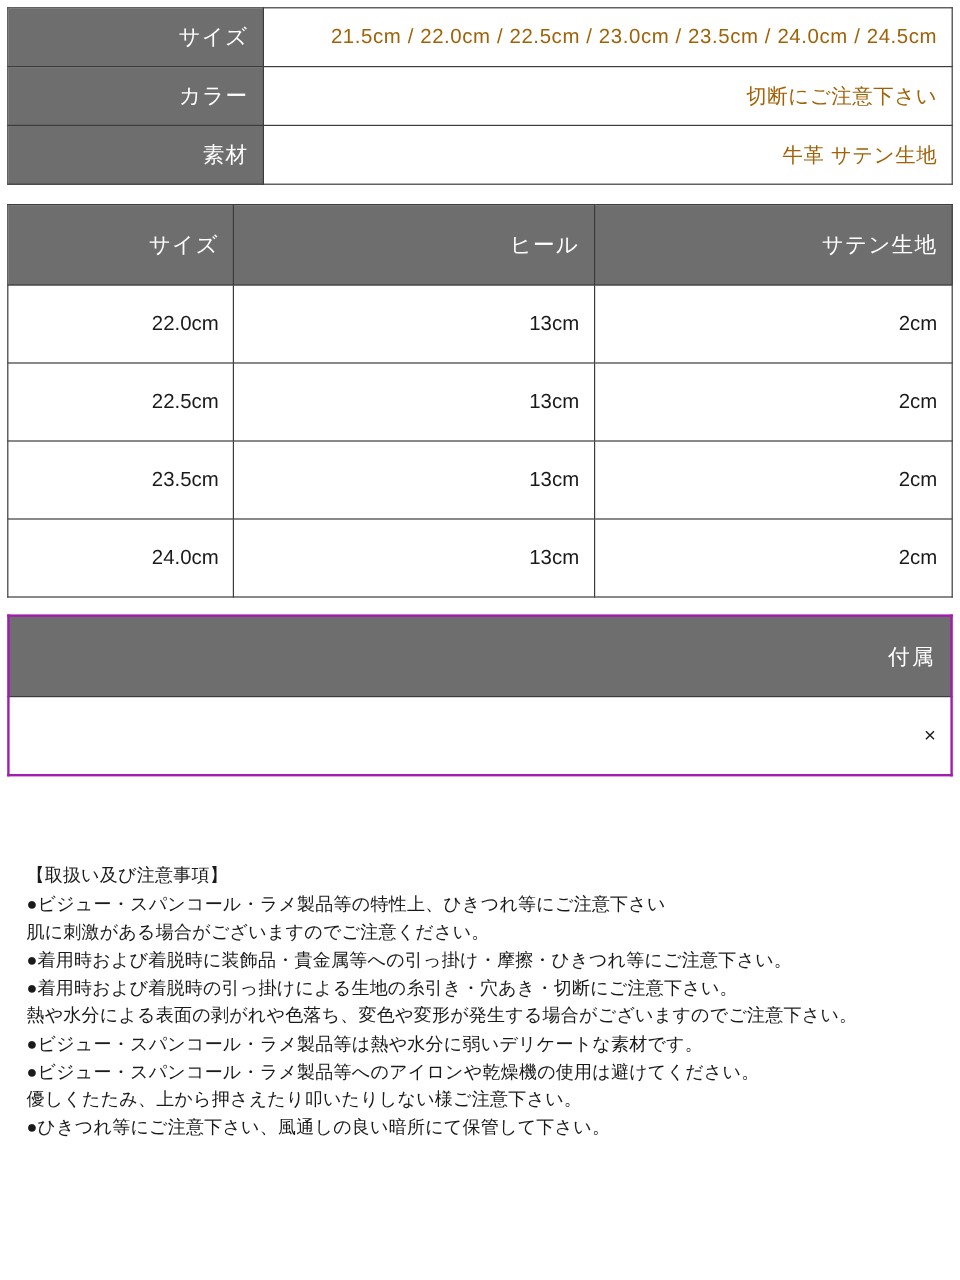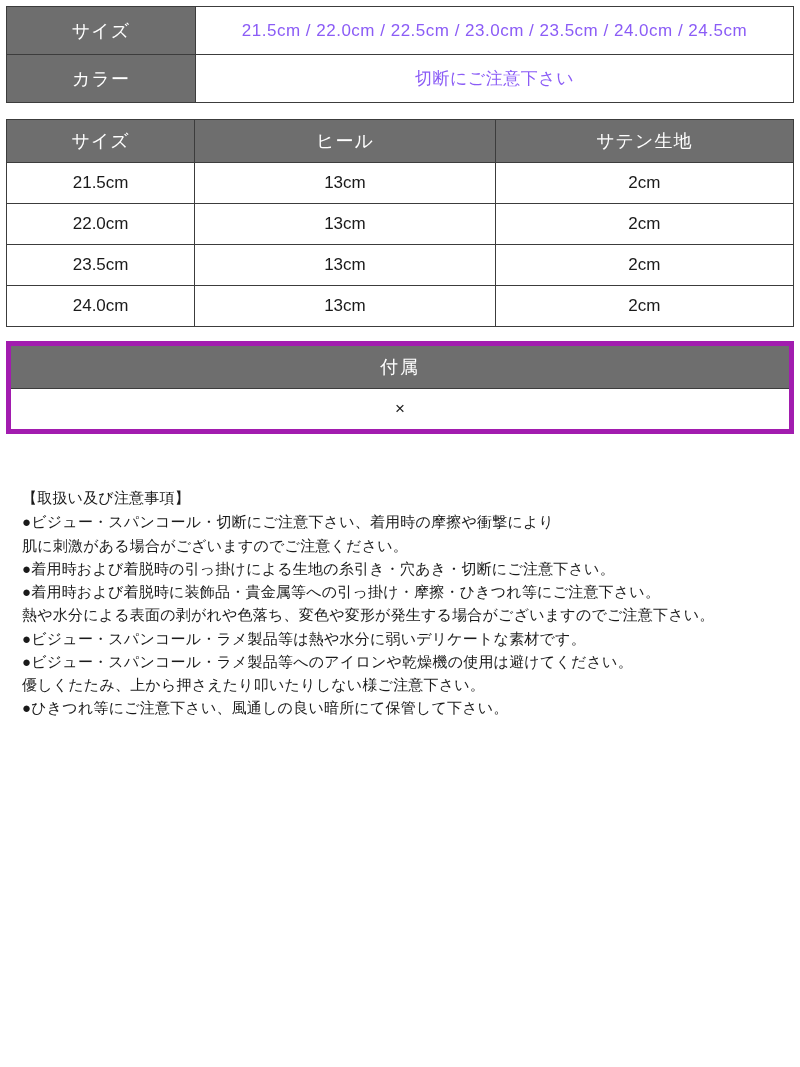--- a/index.html
+++ b/index.html
@@ -27,38 +27,38 @@
     table-layout: fixed;
     background: #fff;
   }
   table.spec {
     border: 1px solid #3c3c3c;
   }
   td, th {
     border: 1px solid #3c3c3c;
     font-weight: normal;
     font-size: 17px;
-    text-align: center;
+    text-align: right;
     vertical-align: middle;
-    padding: 0;
+    padding: 12px;
     margin-top: 28px;
   }
 
   
   .spec1 tr { height: 48px; }
   .spec1 .label {
     width: 188px;
     background: #6e6e6e;
     color: #ffffff;
     font-size: 18px;
     letter-spacing: 1px;
   }
   .spec1 .value {
     background: #ffffff;
-    color: #8b5cf6;
+    color: #a16207;
     font-size: 17px;
     letter-spacing: 0.5px;
   }
 
   .gap-lg { height: 16px; }
   .gap-sm { height: 14px; }
 
   
   .sizes { border: 1px solid #3c3c3c; }
   .sizes thead th {
@@ -71,37 +71,37 @@
   .sizes tbody td {
     height: 40px;
     font-size: 17px;
     background: #ffffff;
   }
   .sizes col.c1 { width: 188px; }
   .sizes col.c2 { width: 300px; }
   .sizes col.c3 { width: 298px; }
 
   
-  .acc { border: 5px solid #a21caf; }
+  .acc { border: 2px solid #a21caf; }
   .acc .head {
     height: 42px;
     background: #6e6e6e;
     color: #ffffff;
     font-size: 18px;
     letter-spacing: 2px;
   }
   .acc .body {
     height: 40px;
     font-size: 17px;
     background: #ffffff;
   }
 
   
   .notes {
-    margin: 52px 0 0 16px;
+    margin: 71px 0 0 16px;
     font-size: 15px;
     line-height: 1.55;
     letter-spacing: 0.2px;
     color: #1a1a1a;
   }
   .notes .line { white-space: nowrap; }
   .notes .title { margin-bottom: 1px; }
 </style>
 </head>
 <body>
@@ -111,46 +111,50 @@
   <table class="spec spec1">
     <tbody>
       <tr>
         <td class="label">サイズ</td>
         <td class="value">21.5cm / 22.0cm / 22.5cm / 23.0cm / 23.5cm / 24.0cm / 24.5cm</td>
       </tr>
       <tr>
         <td class="label">カラー</td>
         <td class="value">切断にご注意下さい</td>
       </tr>
+      <tr>
+        <td class="label">素材</td>
+        <td class="value">牛革  サテン生地</td>
+      </tr>
     </tbody>
   </table>
 
   <div class="gap-lg"></div>
 
   <table class="sizes">
     <colgroup>
       <col class="c1">
         <col class="c2">
         <col class="c3">
     </colgroup>
     <thead>
       <tr>
         <th>サイズ</th>
         <th>ヒール</th>
         <th>サテン生地</th>
       </tr>
     </thead>
     <tbody>
       <tr>
-        <td>21.5cm</td>
+        <td>22.0cm</td>
         <td>13cm</td>
         <td>2cm</td>
       </tr>
       <tr>
-        <td>22.0cm</td>
+        <td>22.5cm</td>
         <td>13cm</td>
         <td>2cm</td>
       </tr>
       <tr>
         <td>23.5cm</td>
         <td>13cm</td>
         <td>2cm</td>
       </tr>
       <tr>
         <td>24.0cm</td>
@@ -168,24 +172,24 @@
         <th class="head">付属</th>
       </tr>
       <tr>
         <td class="body">×</td>
       </tr>
     </tbody>
   </table>
 
   <div class="notes">
     <div class="line title">【取扱い及び注意事項】</div>
-    <div class="line">●ビジュー・スパンコール・切断にご注意下さい、着用時の摩擦や衝撃により</div>
+    <div class="line">●ビジュー・スパンコール・ラメ製品等の特性上、ひきつれ等にご注意下さい</div>
     <div class="line">肌に刺激がある場合がございますのでご注意ください。</div>
+    <div class="line">●着用時および着脱時に装飾品・貴金属等への引っ掛け・摩擦・ひきつれ等にご注意下さい。</div>
     <div class="line">●着用時および着脱時の引っ掛けによる生地の糸引き・穴あき・切断にご注意下さい。</div>
-    <div class="line">●着用時および着脱時に装飾品・貴金属等への引っ掛け・摩擦・ひきつれ等にご注意下さい。</div>
     <div class="line">熱や水分による表面の剥がれや色落ち、変色や変形が発生する場合がございますのでご注意下さい。</div>
     <div class="line">●ビジュー・スパンコール・ラメ製品等は熱や水分に弱いデリケートな素材です。</div>
     <div class="line">●ビジュー・スパンコール・ラメ製品等へのアイロンや乾燥機の使用は避けてください。</div>
     <div class="line">優しくたたみ、上から押さえたり叩いたりしない様ご注意下さい。</div>
     <div class="line">●ひきつれ等にご注意下さい、風通しの良い暗所にて保管して下さい。</div>
   </div>
 
 </div>
 
 </body></html>

